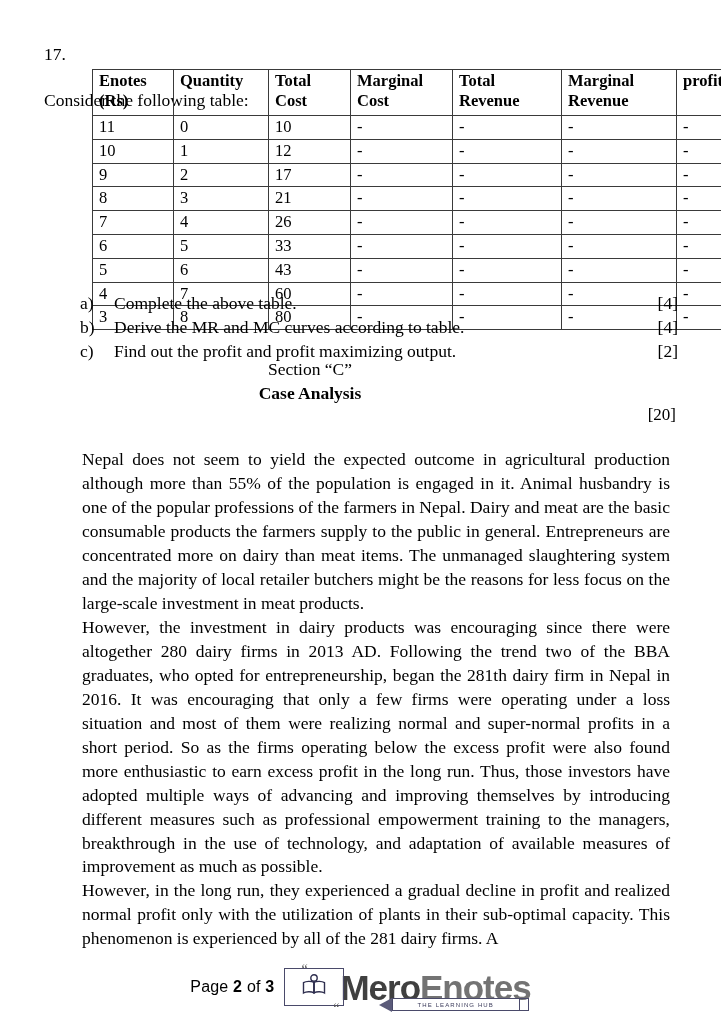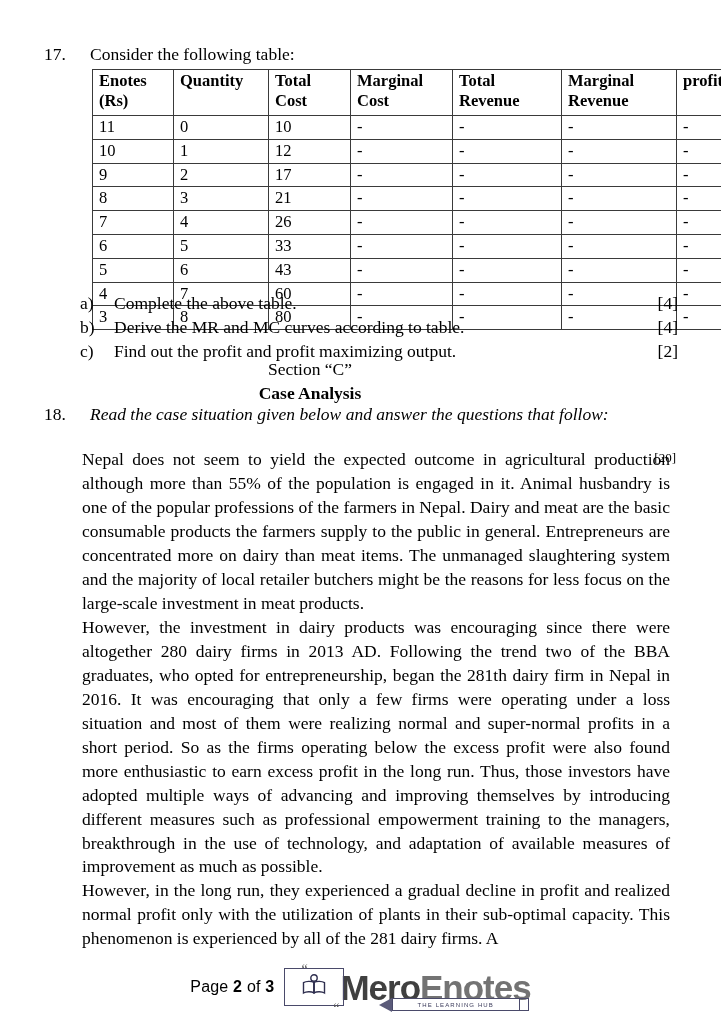--- a/index.html
+++ b/index.html
@@ -28,20 +28,21 @@
     position: absolute;
     left: 44px;
     top: 44px;
     width: 634px;
   }
   .q-line {
     display: flex;
     align-items: baseline;
     font-size: 17.5px;
     line-height: 1.25;
+    flex-direction: column;
   }
   .q-num {
     width: 46px;
     flex: 0 0 46px;
     font-size: 17.5px;
   }
   .q-text {
     flex: 1 1 auto;
   }
 
@@ -125,24 +126,23 @@
     width: 634px;
   }
   .q18-lead {
     display: flex;
     align-items: baseline;
     font-size: 17.5px;
   }
   .q18-lead .q-text { font-style: italic; }
   .q18-marks {
     text-align: right;
-    font-size: 13px;
+    font-size: 17px;
     padding-right: 2px;
     line-height: 1.35;
-    margin-top: 24px;
   }
 
   .case-body {
     position: absolute;
     left: 82px;
     top: 448px;
     width: 588px;
     font-size: 17.5px;
     line-height: 1.37;
     text-align: justify;
@@ -408,24 +408,20 @@
       <span class="sp-marks">[2]</span>
     </div>
   </div>
 
   <div class="section-head">
     <span>Section “C”</span>
     <span class="sub">Case Analysis</span>
   </div>
 
   <div class="q18">
-    <div class="q18-lead">
-      <span class="q-num">18.</span>
-      <span class="q-text">Read the case situation given below and answer the questions that follow:</span>
-    </div>
     <div class="q18-marks">[20]</div>
   </div>
 
   <div class="case-body">
     <p>Nepal does not seem to yield the expected outcome in agricultural production although more than 55% of the population is engaged in it. Animal husbandry is one of the popular professions of the farmers in Nepal. Dairy and meat are the basic consumable products the farmers supply to the public in general. Entrepreneurs are concentrated more on dairy than meat items. The unmanaged slaughtering system and the majority of local retailer butchers might be the reasons for less focus on the large-scale investment in meat products.</p>
     <p>However, the investment in dairy products was encouraging since there were altogether 280 dairy firms in 2013 AD. Following the trend two of the BBA graduates, who opted for entrepreneurship, began the 281th dairy firm in Nepal in 2016. It was encouraging that only a few firms were operating under a loss situation and most of them were realizing normal and super-normal profits in a short period. So as the firms operating below the excess profit were also found more enthusiastic to earn excess profit in the long run. Thus, those investors have adopted multiple ways of advancing and improving themselves by introducing different measures such as professional empowerment training to the managers, breakthrough in the use of technology, and adaptation of available measures of improvement as much as possible.</p>
     <p class="last">However, in the long run, they experienced a gradual decline in profit and realized normal profit only with the utilization of plants in their sub-optimal capacity. This phenomenon is experienced by all of the 281 dairy firms. A</p>
   </div>
 
   <div class="footer">

